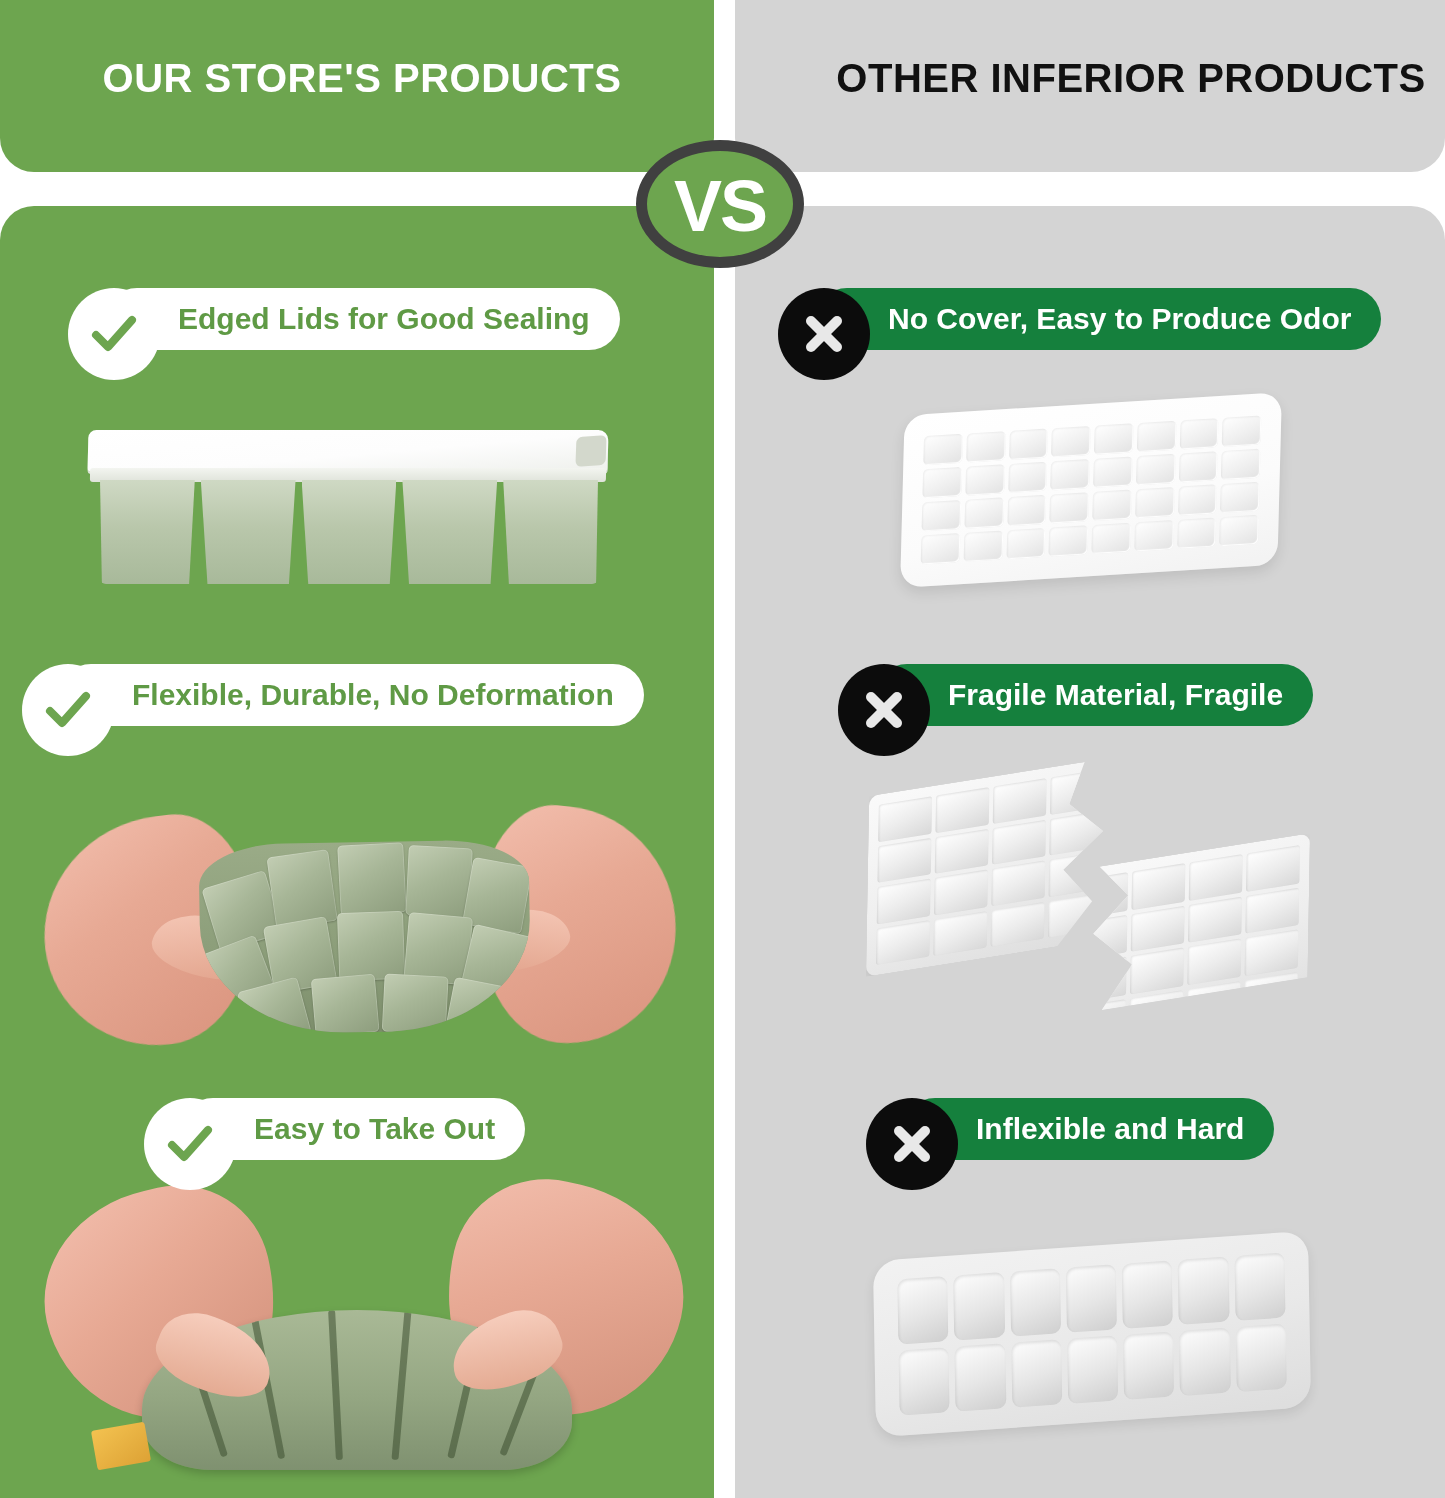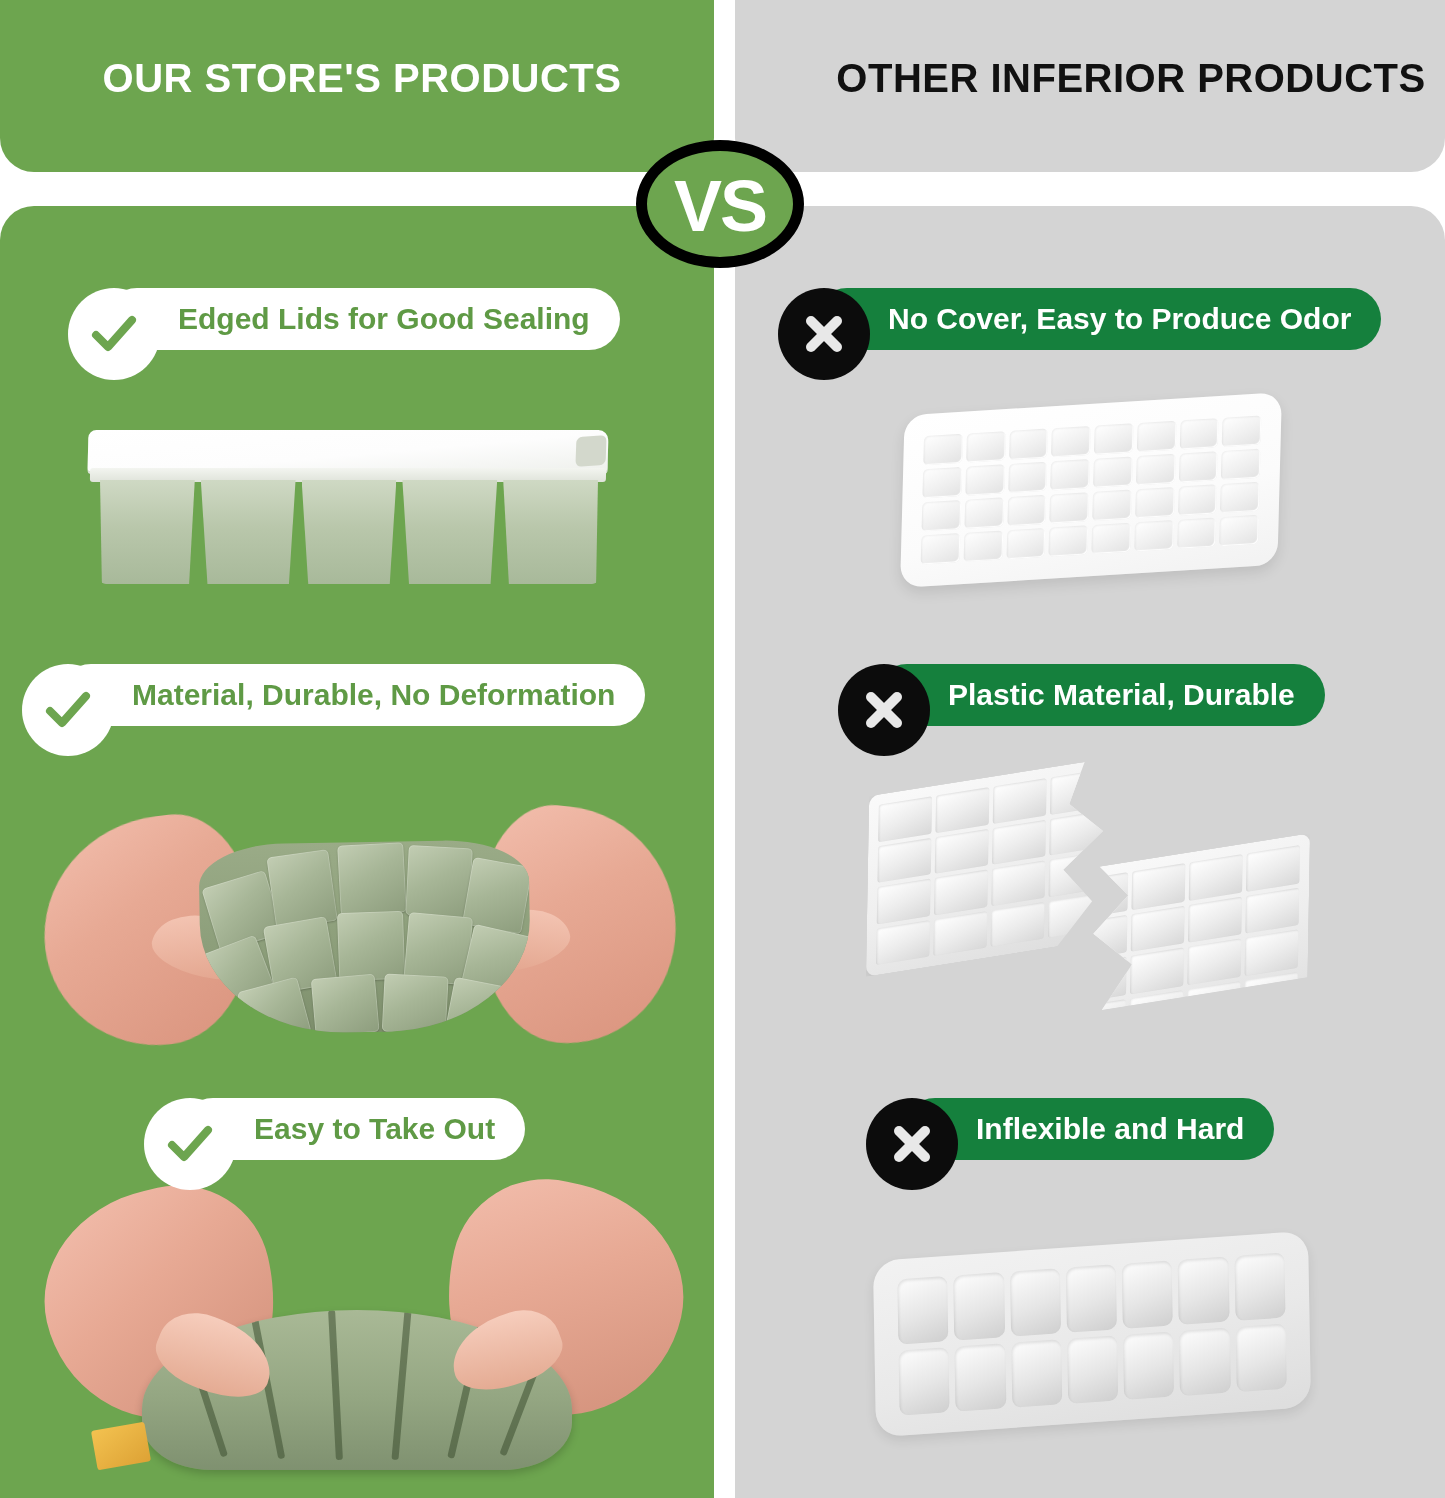--- a/index.html
+++ b/index.html
@@ -54,21 +54,21 @@
     margin-left: 32px;
   }
 
   
   .vs-badge {
     position: absolute;
     left: 636px; top: 140px;
     width: 168px; height: 128px;
     border-radius: 50%;
     background: #6da54f;
-    border: 11px solid #000000;
+    border: 11px solid #404040;
     box-sizing: border-box;
     display: flex;
     align-items: center;
     justify-content: center;
     z-index: 20;
   }
   .vs-badge span {
     color: #ffffff;
     font-weight: bold;
     font-size: 72px;
@@ -525,21 +525,21 @@
   </div>
 </div>
 
 <div class="pill good" style="left:22px; top:664px">
   <div class="pill-badge">
     <svg class="check-glyph" viewBox="0 0 52 52">
       <polyline points="8,27 20,39 44,12" fill="none" stroke="#6da54f" stroke-width="8" stroke-linecap="round" stroke-linejoin="round"></polyline>
     </svg>
   </div>
   <div class="pill-body">
-    <span class="pill-text">Material, Durable, No Deformation</span>
+    <span class="pill-text">Flexible, Durable, No Deformation</span>
   </div>
 </div>
 
 <div class="pill good" style="left:144px; top:1098px">
   <div class="pill-badge">
     <svg class="check-glyph" viewBox="0 0 52 52">
       <polyline points="8,27 20,39 44,12" fill="none" stroke="#6da54f" stroke-width="8" stroke-linecap="round" stroke-linejoin="round"></polyline>
     </svg>
   </div>
   <div class="pill-body">
@@ -560,21 +560,21 @@
 </div>
 
 <div class="pill bad" style="left:838px; top:664px">
   <div class="pill-badge">
     <svg class="x-glyph" viewBox="0 0 50 50">
       <line x1="12" y1="12" x2="38" y2="38" stroke="#e8e8e8" stroke-width="10" stroke-linecap="round"></line>
       <line x1="38" y1="12" x2="12" y2="38" stroke="#e8e8e8" stroke-width="10" stroke-linecap="round"></line>
     </svg>
   </div>
   <div class="pill-body">
-    <span class="pill-text">Plastic Material, Durable</span>
+    <span class="pill-text">Fragile Material, Fragile</span>
   </div>
 </div>
 
 <div class="pill bad" style="left:866px; top:1098px">
   <div class="pill-badge">
     <svg class="x-glyph" viewBox="0 0 50 50">
       <line x1="12" y1="12" x2="38" y2="38" stroke="#e8e8e8" stroke-width="10" stroke-linecap="round"></line>
       <line x1="38" y1="12" x2="12" y2="38" stroke="#e8e8e8" stroke-width="10" stroke-linecap="round"></line>
     </svg>
   </div>

